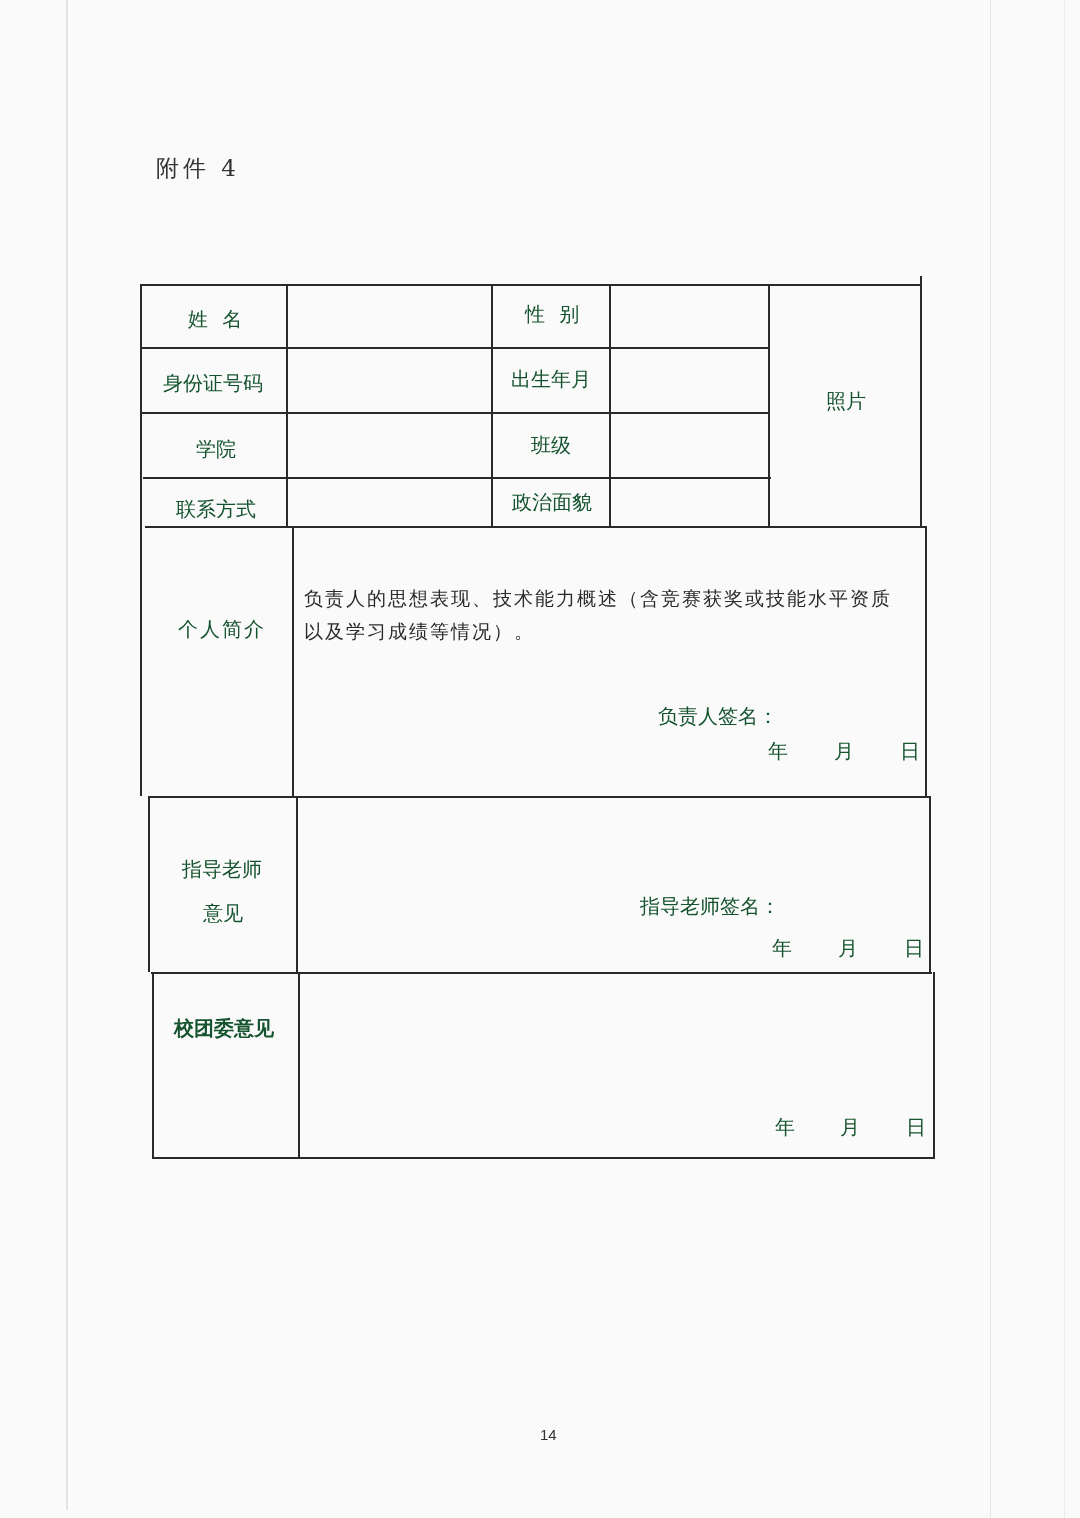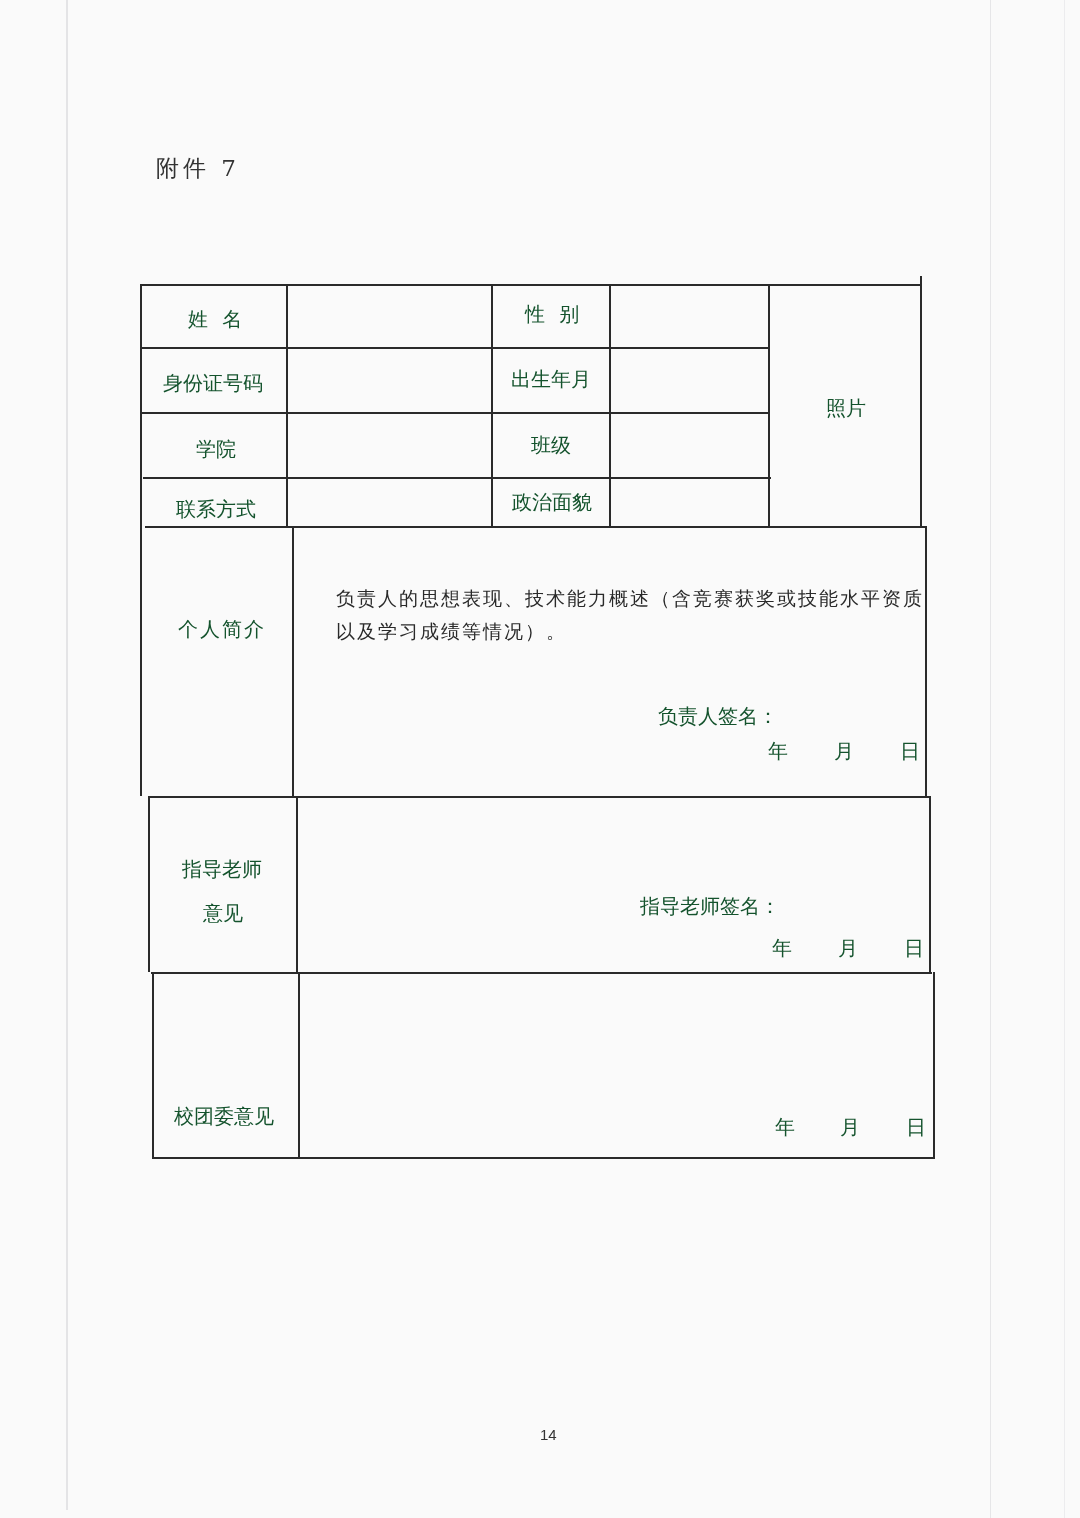--- a/index.html
+++ b/index.html
@@ -32,21 +32,21 @@
     font-family:"Liberation Sans",sans-serif; }
 </style>
 </head>
 <body>
 
 <div class="page">
   <div class="edge-left"></div>
   <div class="edge-right"></div>
   <div class="edge-right2"></div>
 
-  <div class="annex">附件 7</div>
+  <div class="annex">附件 4</div>
 
   <div>
 
     <div class="line h" style="left:140px; top:284px; width:782px;"></div>
     <div class="line h" style="left:141px; top:347px; width:628px;"></div>
     <div class="line h" style="left:142px; top:412px; width:628px;"></div>
     <div class="line h" style="left:143px; top:477px; width:628px;"></div>
     <div class="line h" style="left:145px; top:526px; width:780px;"></div>
     <div class="line h" style="left:148px; top:796px; width:782px;"></div>
     <div class="line h" style="left:151px; top:972px; width:781px;"></div>
@@ -76,48 +76,48 @@
 
   <div class="lbl" style="left:163px; top:370px;">身份证号码</div>
   <div class="lbl" style="left:511px; top:366px;">出生年月</div>
 
   <div class="lbl" style="left:196px; top:436px;">学院</div>
   <div class="lbl" style="left:531px; top:432px;">班级</div>
 
   <div class="lbl" style="left:176px; top:496px;">联系方式</div>
   <div class="lbl" style="left:512px; top:489px;">政治面貌</div>
 
-  <div class="lbl" style="left:826px; top:388px;margin-top:7px;">照片</div>
+  <div class="lbl" style="left:826px; top:388px;">照片</div>
 
   <div style="position:absolute; left:290px; top:288px; width:198px; height:58px;"></div>
   <div style="position:absolute; left:613px; top:288px; width:152px; height:58px;"></div>
   <div style="position:absolute; left:290px; top:351px; width:198px; height:58px;"></div>
   <div style="position:absolute; left:613px; top:351px; width:152px; height:58px;"></div>
   <div style="position:absolute; left:290px; top:416px; width:198px; height:58px;"></div>
   <div style="position:absolute; left:613px; top:416px; width:152px; height:58px;"></div>
   <div style="position:absolute; left:290px; top:481px; width:198px; height:44px;"></div>
   <div style="position:absolute; left:613px; top:481px; width:152px; height:44px;"></div>
   <div style="position:absolute; left:772px; top:288px; width:146px; height:236px;"></div>
 
   <div class="lbl" style="left:178px; top:616px; letter-spacing:2px;">个人简介</div>
-  <div class="body-text" style="left:304px; top:582px;margin-left:32px;">
+  <div class="body-text" style="left:304px; top:582px;">
     <div>负责人的思想表现、技术能力概述（含竞赛获奖或技能水平资质</div>
     <div>以及学习成绩等情况）。</div>
   </div>
   <div class="lbl" style="left:658px; top:703px;">负责人签名：</div>
   <div class="lbl" style="left:768px; top:738px;">年</div>
   <div class="lbl" style="left:834px; top:738px;">月</div>
   <div class="lbl" style="left:900px; top:738px;">日</div>
 
   <div class="lbl" style="left:182px; top:856px;">指导老师</div>
   <div class="lbl" style="left:203px; top:900px;">意见</div>
   <div class="lbl" style="left:640px; top:893px;">指导老师签名：</div>
   <div class="lbl" style="left:772px; top:935px;">年</div>
   <div class="lbl" style="left:838px; top:935px;">月</div>
   <div class="lbl" style="left:904px; top:935px;">日</div>
 
-  <div class="lbl" style="left:174px; top:1103px;">校团委意见</div>
+  <div class="lbl" style="left:174px; top:1015px;font-weight:bold;">校团委意见</div>
   <div class="lbl" style="left:775px; top:1114px;">年</div>
   <div class="lbl" style="left:840px; top:1114px;">月</div>
   <div class="lbl" style="left:906px; top:1114px;">日</div>
 
   <div class="pagenum">14</div>
 </div>
 
 </body></html>

